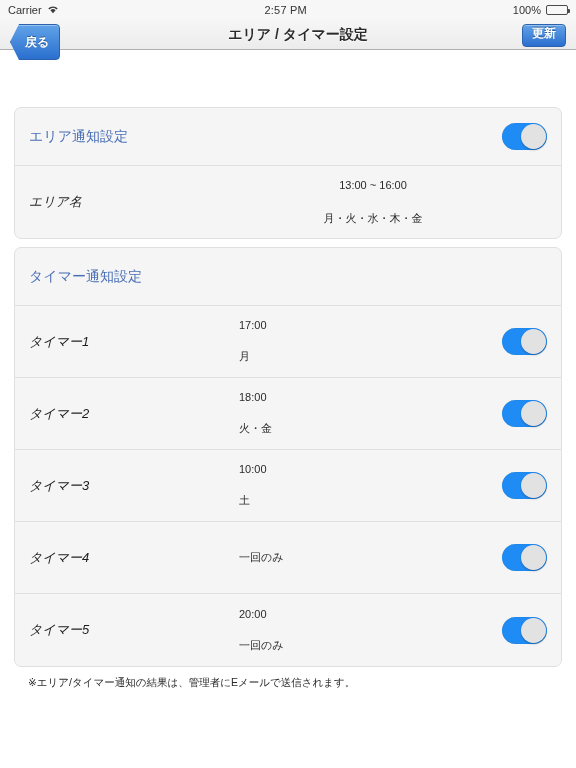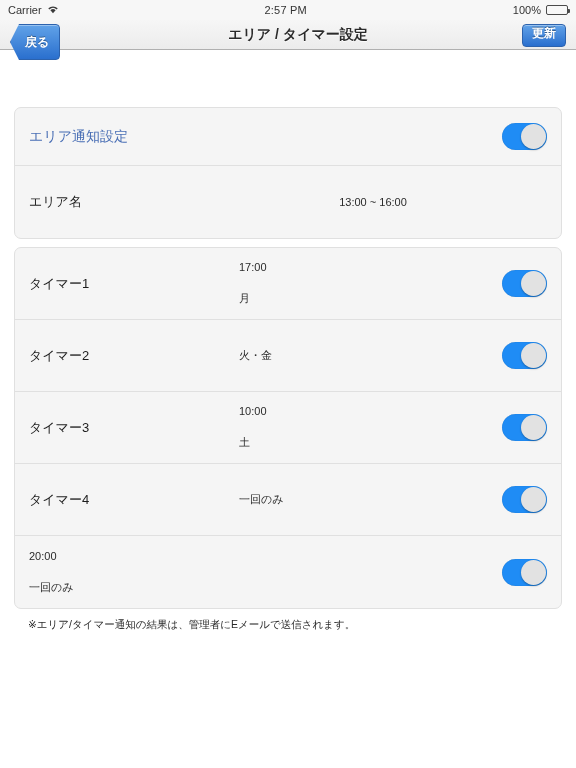--- a/index.html
+++ b/index.html
@@ -156,20 +156,21 @@
     box-sizing: border-box;
     border-bottom: 1px solid #e0e0e0;
     position: relative;
   }
   .data-row.last { border-bottom: none; }
   .row-label {
     font-size: 13px;
     color: #1c1c1c;
     width: 210px;
     flex-shrink: 0;
+    font-style: italic;
   }
   .row-values {
     flex: 1;
     display: flex;
     flex-direction: column;
     justify-content: center;
     gap: 18px;
   }
   .row-values.wide { gap: 20px; }
   .value-time {
@@ -250,40 +251,45 @@
     <div class="section-header-row">
       <span class="section-title">エリア通知設定</span>
       <span class="toggle">
         <span class="knob"></span>
       </span>
     </div>
     <div class="data-row last">
       <span class="row-label">エリア名</span>
       <span class="row-values wide values-center">
         <span class="value-time">13:00 ~ 16:00</span>
+        <span class="value-days">月・火・水・木・金</span>
       </span>
     </div>
   </div>
 
   <div class="card">
+    <div class="section-header-row">
+      <span class="section-title">タイマー通知設定</span>
+    </div>
 
     <div class="data-row">
       <span class="row-label">タイマー1</span>
       <span class="row-values">
         <span class="value-time">17:00</span>
         <span class="value-days">月</span>
       </span>
       <span class="toggle">
         <span class="knob"></span>
       </span>
     </div>
 
     <div class="data-row">
       <span class="row-label">タイマー2</span>
       <span class="row-values">
+        <span class="value-time">18:00</span>
         <span class="value-days">火・金</span>
       </span>
       <span class="toggle">
         <span class="knob"></span>
       </span>
     </div>
 
     <div class="data-row">
       <span class="row-label">タイマー3</span>
       <span class="row-values">
@@ -299,20 +305,21 @@
       <span class="row-label">タイマー4</span>
       <span class="row-values">
         <span class="value-days">一回のみ</span>
       </span>
       <span class="toggle">
         <span class="knob"></span>
       </span>
     </div>
 
     <div class="data-row last">
+      <span class="row-label">タイマー5</span>
       <span class="row-values">
         <span class="value-time">20:00</span>
         <span class="value-days">一回のみ</span>
       </span>
       <span class="toggle">
         <span class="knob"></span>
       </span>
     </div>
   </div>
 

